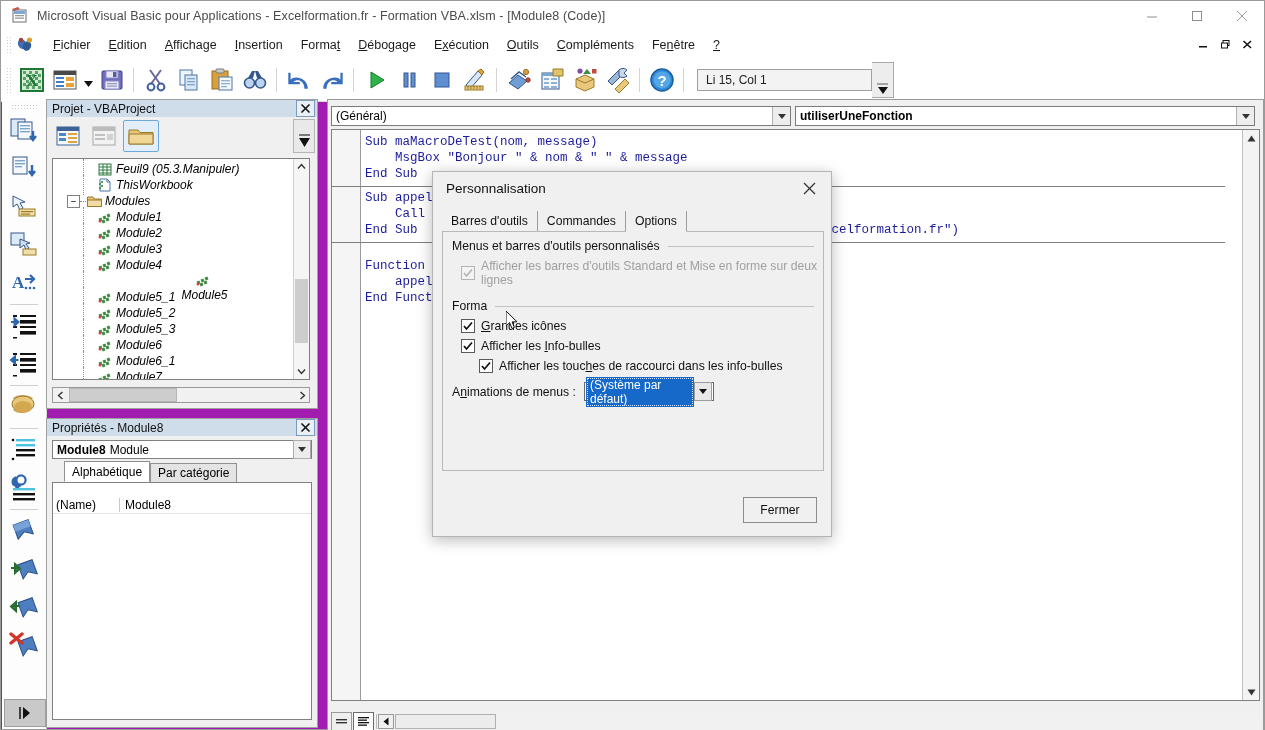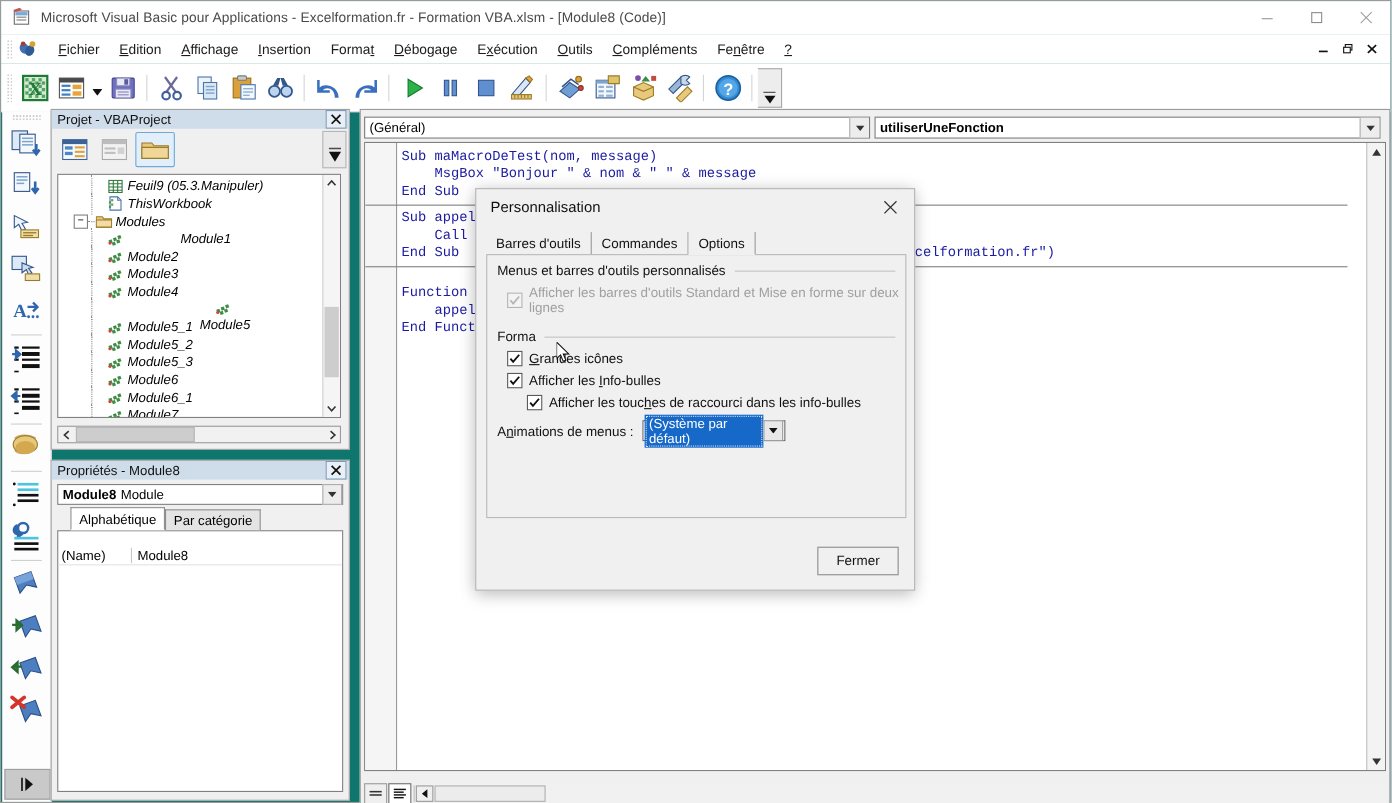--- a/index.html
+++ b/index.html
@@ -2,21 +2,21 @@
 <html><head>
 <meta charset="utf-8">
 <style>
   html,body{margin:0;padding:0;}
   body{
     width:1265px;height:730px;overflow:hidden;
     font-family:"Liberation Sans","DejaVu Sans",sans-serif;
     font-size:12px;color:#000;background:#f0f0f0;
     -webkit-font-smoothing:antialiased;
   }
-  #app{position:relative;width:1265px;height:730px;background:#0f766e;
+  #app{position:relative;width:1265px;height:730px;background:#a21caf;
        border:1px solid #9a9a9a;box-sizing:border-box;}
 
   
   .titlebar{position:absolute;left:0;top:0;width:1263px;height:30px;background:#ffffff;
             display:flex;align-items:center;}
   .titlebar .tb-icon{width:18px;height:18px;margin-left:10px;margin-right:8px;position:relative;flex:none;}
   .titlebar .tb-text{font-size:12.5px;color:#4a4a4a;letter-spacing:.1px;}
   .win-btns{position:absolute;right:0;top:0;height:30px;display:flex;}
   .win-btn{width:45px;height:30px;display:flex;align-items:center;justify-content:center;
            color:#8a8a8a;font-size:13px;}
@@ -447,20 +447,23 @@
     <div class="tbtn">
       <svg width="28" height="28" viewBox="0 0 28 28">
         <circle cx="14" cy="14" r="11" fill="#2f8bd8" stroke="#1c5f9c" stroke-width="1.5"></circle>
         <circle cx="14" cy="14" r="8.5" fill="#55a6e6"></circle>
         <text x="14" y="20" font-family="'Liberation Sans',sans-serif" font-size="15" font-weight="bold" fill="#fff" text-anchor="middle">?</text>
       </svg>
     </div>
 
     <div class="tb-sep"></div>
 
+    <div class="posbox">
+      <span>Li 15, Col 1</span>
+    </div>
     <div class="posspin">
       <svg width="13" height="16">
           <line x1="1" y1="5" x2="12" y2="5" stroke="#5a5a5a"></line>
           <polygon points="2,8 12,8 7,15" fill="#111"></polygon>
         </svg>
     </div>
   </div>
 
   <div class="lefttb">
     <div class="lgrip"></div>
@@ -715,21 +718,21 @@
           <span style="display:inline-block;width:6px;border-top:1px dotted #8a8a8a;"></span>
           <span class="ticon">
             <svg width="15" height="13" viewBox="0 0 15 13">
               <path d="M0.5 2 L6 2 L7.5 4 L14.5 4 L14.5 11.5 L0.5 11.5 Z" fill="#e8c87a" stroke="#9a7b28"></path>
               <path d="M0.5 5 L14.5 5 L14.5 11.5 L0.5 11.5 Z" fill="#f2dba4" stroke="#9a7b28"></path>
             </svg>
           </span>
           <span class="tlabel">Modules</span>
         </div>
 
-        <div class="tnode" style="padding-left:44px;position:relative;gap:48px;">
+        <div class="tnode" style="padding-left:44px;position:relative;">
           <div style="position:absolute;left:30px;top:-2px;bottom:-2px;border-left:1px dotted #8a8a8a;"></div>
           <span class="ticon">
             <svg width="15" height="13" viewBox="0 0 15 13">
                 <g fill="#3f8c45">
                   <rect x="1" y="7" width="3" height="3" transform="rotate(-20 2.5 8.5)"></rect>
                   <rect x="5" y="5" width="3" height="3" transform="rotate(-20 6.5 6.5)"></rect>
                   <rect x="9" y="3" width="3" height="3" transform="rotate(-20 10.5 4.5)"></rect>
                   <rect x="4" y="9" width="3" height="3" transform="rotate(-20 5.5 10.5)"></rect>
                   <rect x="8" y="7" width="3" height="3" transform="rotate(-20 9.5 8.5)"></rect>
                 </g>

